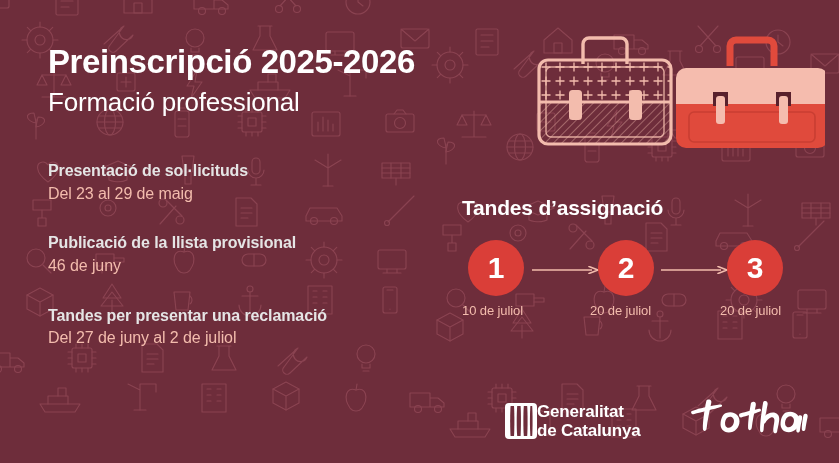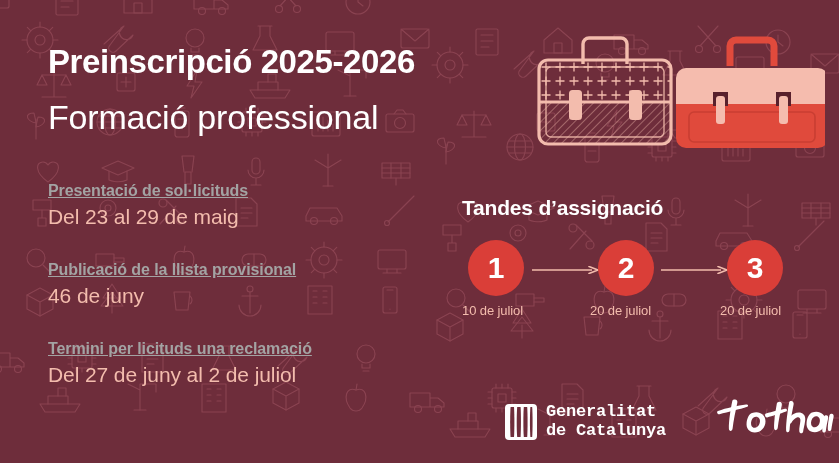--- a/index.html
+++ b/index.html
@@ -33,41 +33,40 @@
   }
   .title {
     font-size:33px;
     font-weight:bold;
     color:#ffffff;
     letter-spacing:-0.4px;
     line-height:1.08;
     white-space:nowrap;
   }
   .subtitle {
-    font-size:34px;
+    font-size:26px;
     font-weight:300;
     color:#ffffff;
     letter-spacing:-0.2px;
     line-height:1.25;
-    margin-top:16px;
+    margin-top:6px;
   }
 
   .milestones { margin-top:42px; }
   .milestone { margin-bottom:28px; }
   .milestone:last-child { margin-bottom:0; }
   .ms-title {
     font-size:16px;
     font-weight:bold;
-    color:#a3a3a3;
+    color:#e5e5e5;
     letter-spacing:-0.1px;
     line-height:1.35;
-    text-decoration:underline;
   }
   .ms-date {
-    font-size:21px;
+    font-size:16px;
     font-weight:400;
     color:#f3bcad;
     letter-spacing:-0.1px;
     line-height:1.35;
     margin-top:1px;
   }
 
   
   .cases {
     position:absolute;
@@ -142,23 +141,21 @@
   .footer-logos {
     position:absolute;
     left:505px; bottom:18px;
     display:flex;
     align-items:center;
     gap:42px;
     z-index:5;
   }
   .logo-gencat {
     display:flex;
-    align-items:flex-end;
-    gap:9px;
-    font-family:Liberation Mono, monospace;
+    align-items:center;
   }
   .gencat-shield { display:block; }
   .gencat-text {
     font-size:17px;
     font-weight:bold;
     color:#ffffff;
     line-height:1.12;
     letter-spacing:-0.2px;
     white-space:pre-line;
   }
@@ -444,21 +441,21 @@
     <div class="milestones">
       <div class="milestone">
         <div class="ms-title">Presentació de sol·licituds</div>
         <div class="ms-date">Del 23 al 29 de maig</div>
       </div>
       <div class="milestone">
         <div class="ms-title">Publicació de la llista provisional</div>
         <div class="ms-date">46 de juny</div>
       </div>
       <div class="milestone">
-        <div class="ms-title">Termini per licituds una reclamació</div>
+        <div class="ms-title">Tandes per presentar una reclamació</div>
         <div class="ms-date">Del 27 de juny al 2 de juliol</div>
       </div>
     </div>
   </div>
 
   <div class="cases">
     <svg width="300" height="150" viewBox="0 0 300 150" xmlns="http://www.w3.org/2000/svg">
       <defs>
         <pattern id="pat-cross" width="14" height="14" patternUnits="userSpaceOnUse">
           <path d="M7 2.5 L7 11.5 M2.5 7 L11.5 7" stroke="#f3bcad" stroke-width="1.3" fill="none"></path>

